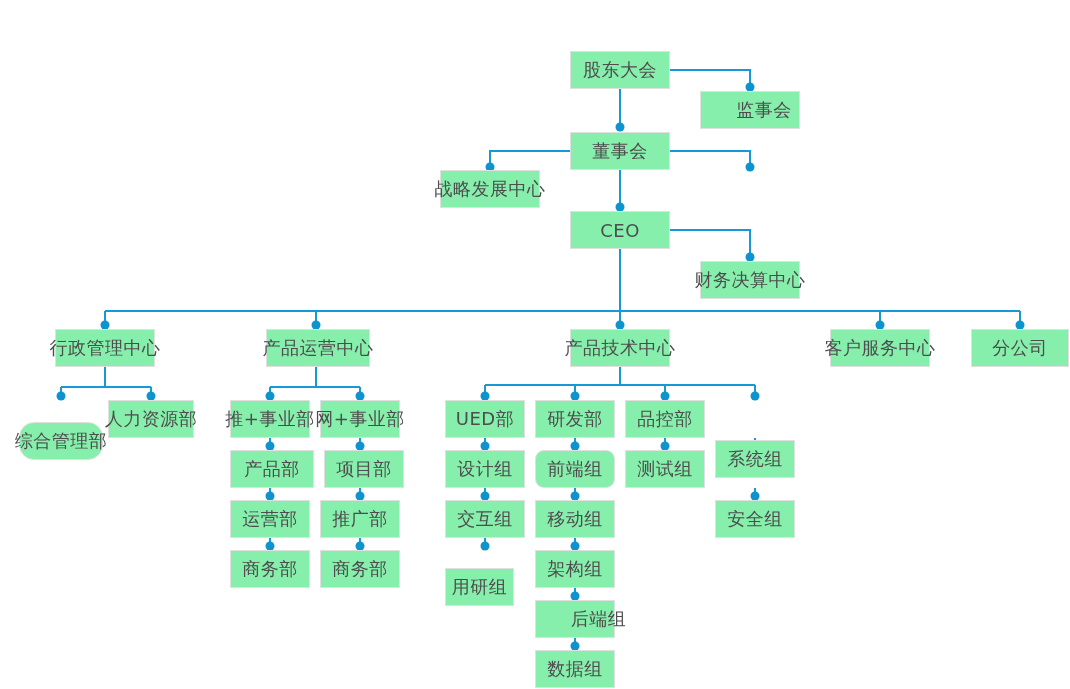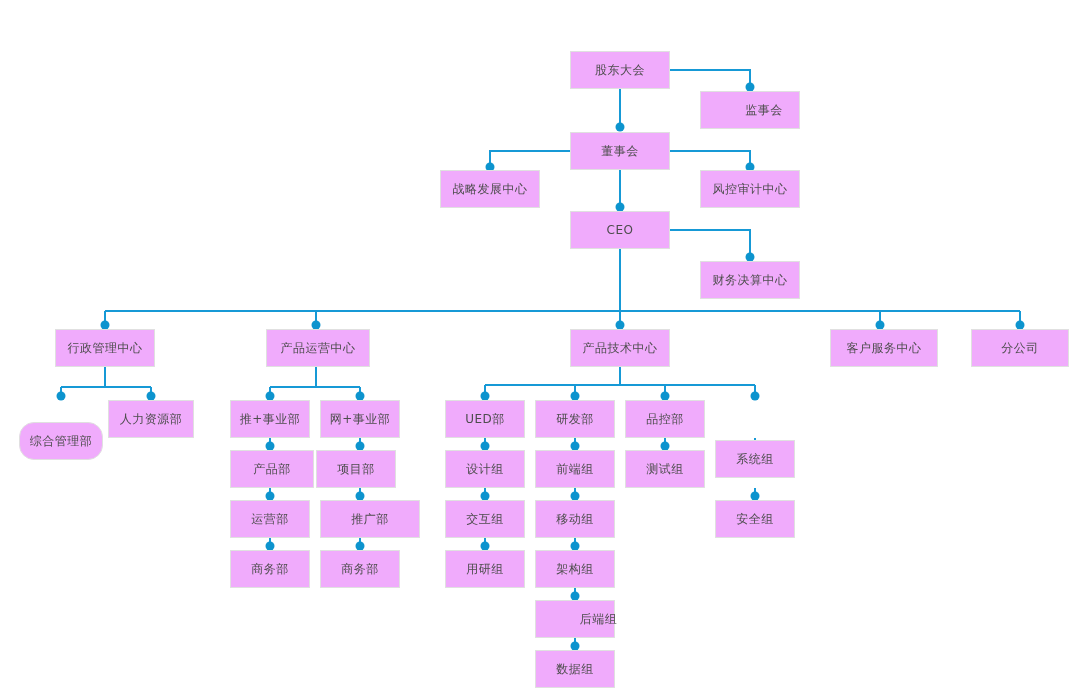--- a/index.html
+++ b/index.html
@@ -20,24 +20,24 @@
     position: absolute;
     left: 0;
     top: 0;
     width: 1070px;
     height: 689px;
   }
   .node {
     position: absolute;
     box-sizing: border-box;
     height: 38px;
-    background: #f0abfc;
+    background: #86efac;
     border: 1px solid #e0e0e0;
     color: #4d4d4d;
-    font-size: 12px;
+    font-size: 18px;
     letter-spacing: 0.5px;
     display: flex;
     align-items: center;
     justify-content: center;
     white-space: nowrap;
     z-index: 2;
   }
 </style>
 </head>
 <body>
@@ -88,49 +88,48 @@
       <circle cx="665" cy="446" r="4.5"></circle>
       <circle cx="755" cy="446" r="4.5"></circle>
       <circle cx="755" cy="496" r="4.5"></circle>
     </g>
   </svg>
 
   <div class="node" style="left:570px; top:51px;  width:100px;">股东大会</div>
   <div class="node" style="left:700px; top:91px;  width:100px;padding-left:28px;">监事会</div>
   <div class="node" style="left:570px; top:132px; width:100px;">董事会</div>
   <div class="node" style="left:440px; top:170px; width:100px;">战略发展中心</div>
-  <div class="node" style="left:700px; top:170px; width:100px;">风控审计中心</div>
   <div class="node" style="left:570px; top:211px; width:100px;">CEO</div>
   <div class="node" style="left:700px; top:261px; width:100px;">财务决算中心</div>
 
   <div class="node" style="left:55px;  top:329px; width:100px;">行政管理中心</div>
   <div class="node" style="left:266px; top:329px; width:104px;">产品运营中心</div>
   <div class="node" style="left:570px; top:329px; width:100px;">产品技术中心</div>
-  <div class="node" style="left:830px; top:329px; width:108px;text-align:right;">客户服务中心</div>
+  <div class="node" style="left:830px; top:329px; width:100px;text-align:right;">客户服务中心</div>
   <div class="node" style="left:971px; top:329px; width:98px;">分公司</div>
 
   <div class="node" style="left:19px;  top:422px; width:84px;border-radius:15px;">综合管理部</div>
   <div class="node" style="left:108px; top:400px; width:86px;">人力资源部</div>
 
   <div class="node" style="left:230px; top:400px; width:80px;">推+事业部</div>
   <div class="node" style="left:320px; top:400px; width:80px;">网+事业部</div>
   <div class="node" style="left:230px; top:450px; width:84px;">产品部</div>
   <div class="node" style="left:230px; top:500px; width:80px;">运营部</div>
   <div class="node" style="left:230px; top:550px; width:80px;">商务部</div>
-  <div class="node" style="left:316px; top:450px; width:80px;">项目部</div>
-  <div class="node" style="left:320px; top:500px; width:100px;">推广部</div>
+  <div class="node" style="left:324px; top:450px; width:80px;">项目部</div>
+  <div class="node" style="left:320px; top:500px; width:80px;">推广部</div>
   <div class="node" style="left:320px; top:550px; width:80px;">商务部</div>
 
   <div class="node" style="left:445px; top:400px; width:80px;">UED部</div>
   <div class="node" style="left:535px; top:400px; width:80px;">研发部</div>
   <div class="node" style="left:625px; top:400px; width:80px;">品控部</div>
   <div class="node" style="left:445px; top:450px; width:80px;">设计组</div>
   <div class="node" style="left:445px; top:500px; width:80px;">交互组</div>
-  <div class="node" style="left:445px; top:550px; width:80px;">用研组</div>
-  <div class="node" style="left:535px; top:450px; width:80px;">前端组</div>
+  <div class="node" style="left:445px; top:568px; width:69px;">用研组</div>
+  <div class="node" style="left:535px; top:450px; width:80px;border-radius:9px;">前端组</div>
   <div class="node" style="left:535px; top:500px; width:80px;">移动组</div>
   <div class="node" style="left:535px; top:550px; width:80px;">架构组</div>
   <div class="node" style="left:535px; top:600px; width:80px;padding-left:47px;">后端组</div>
   <div class="node" style="left:535px; top:650px; width:80px;">数据组</div>
   <div class="node" style="left:625px; top:450px; width:80px;">测试组</div>
   <div class="node" style="left:715px; top:440px; width:80px;text-align:center;">系统组</div>
   <div class="node" style="left:715px; top:500px; width:80px;">安全组</div>
 
 </div>
 

